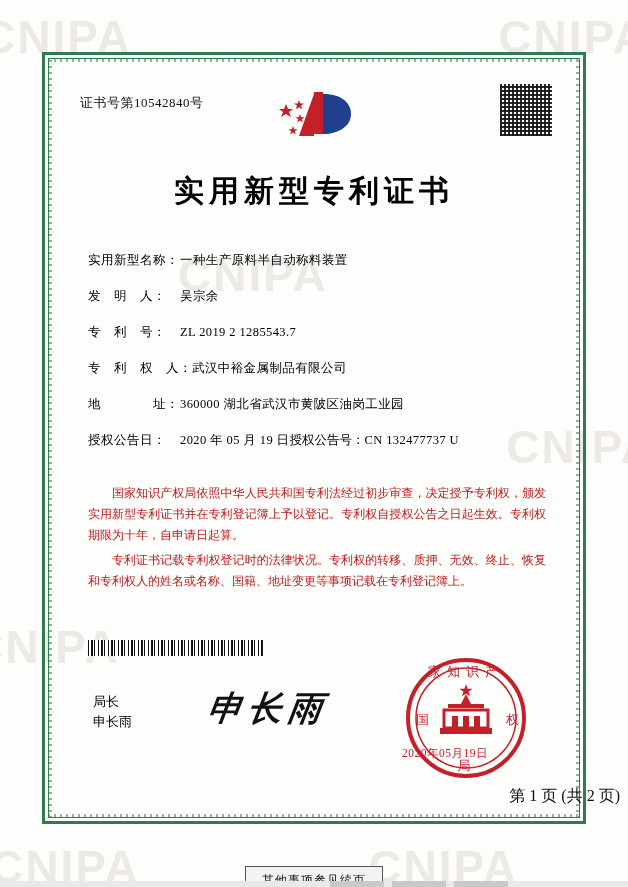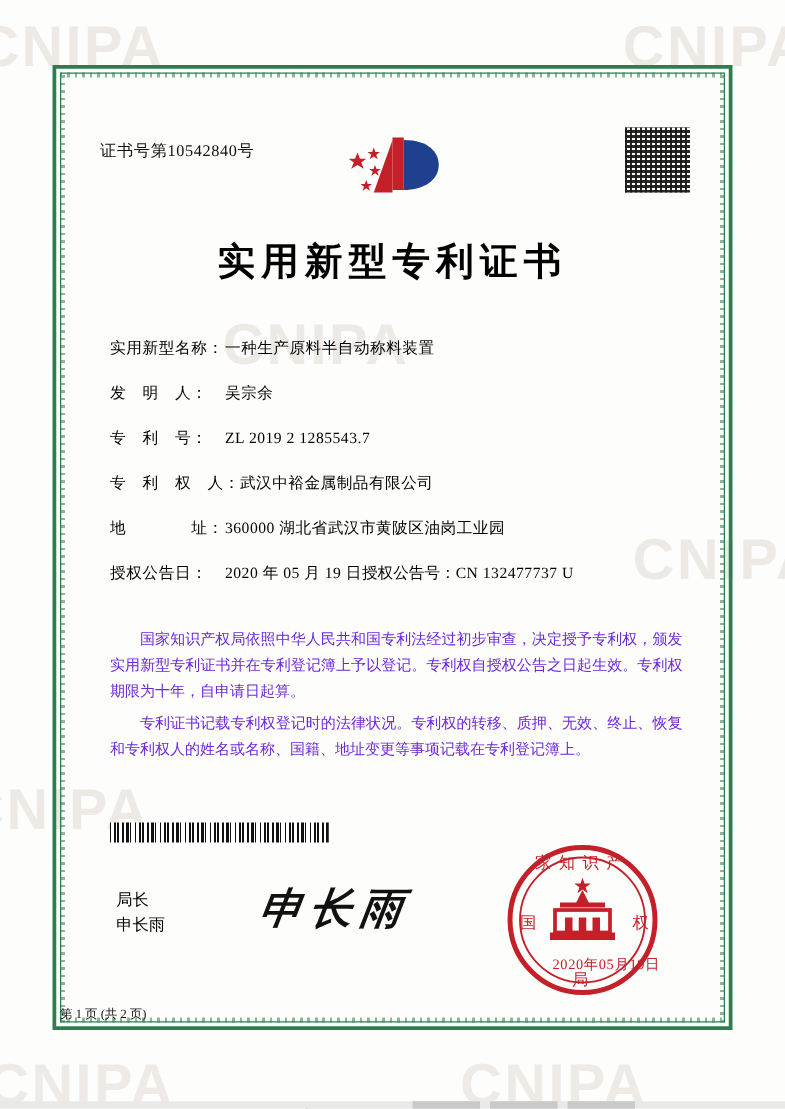--- a/index.html
+++ b/index.html
@@ -66,21 +66,21 @@
       repeating-linear-gradient(90deg, #2f7d4f 0 2px, rgba(47,125,79,0) 2px 6px) top    /100% 4px no-repeat,
       repeating-linear-gradient(90deg, #2f7d4f 0 2px, rgba(47,125,79,0) 2px 6px) bottom /100% 4px no-repeat,
       repeating-linear-gradient(0deg,  #2f7d4f 0 2px, rgba(47,125,79,0) 2px 6px) left   /4px 100% no-repeat,
       repeating-linear-gradient(0deg,  #2f7d4f 0 2px, rgba(47,125,79,0) 2px 6px) right  /4px 100% no-repeat;
     opacity: .55;
     pointer-events: none;
   }
 
   .content {
     position: absolute;
-    left: 48px; top: 64px;
+    left: 48px; top: 46px;
     width: 532px; height: 744px;
   }
 
   
   .cert-no {
     position: absolute;
     left: 32px; top: 48px;
     font-size: 13px;
     color: #111;
     letter-spacing: .5px;
@@ -146,21 +146,21 @@
   }
 
   
   .paras {
     position: absolute;
     left: 40px;
     top: 437px;
     width: 458px;
     font-size: 12px;
     line-height: 21px;
-    color: #6d28d9;
+    color: #b91c1c;
     text-align: justify;
   }
   .paras p {
     margin: 0 0 4px 0;
     text-indent: 24px;
   }
 
   
   .barcode {
     position: absolute;
@@ -201,34 +201,35 @@
     position: absolute;
     right: 50px;
     top: 608px;
     width: 128px; height: 128px;
   }
   .seal-date {
     position: absolute;
     right: 52px;
     top: 700px;
     width: 126px;
-    text-align: right;
+    text-align: left;
     font-size: 11.5px;
     color: #c4202a;
     letter-spacing: .5px;
   }
 
   
   .page-no {
     position: absolute;
     top: 740px;
     width: 100%;
-    text-align: left;
-    font-size: 10px;
+    text-align: right;
+    font-size: 16px;
     color: #111;
+    margin-left: 40px;
   }
   .footnote {
     position: absolute;
     left: 50%;
     transform: translateX(-50%);
     top: 820px;
     padding: 5px 16px;
     border: 1px solid #555;
     background: #f3f3f1;
     font-size: 12px;

